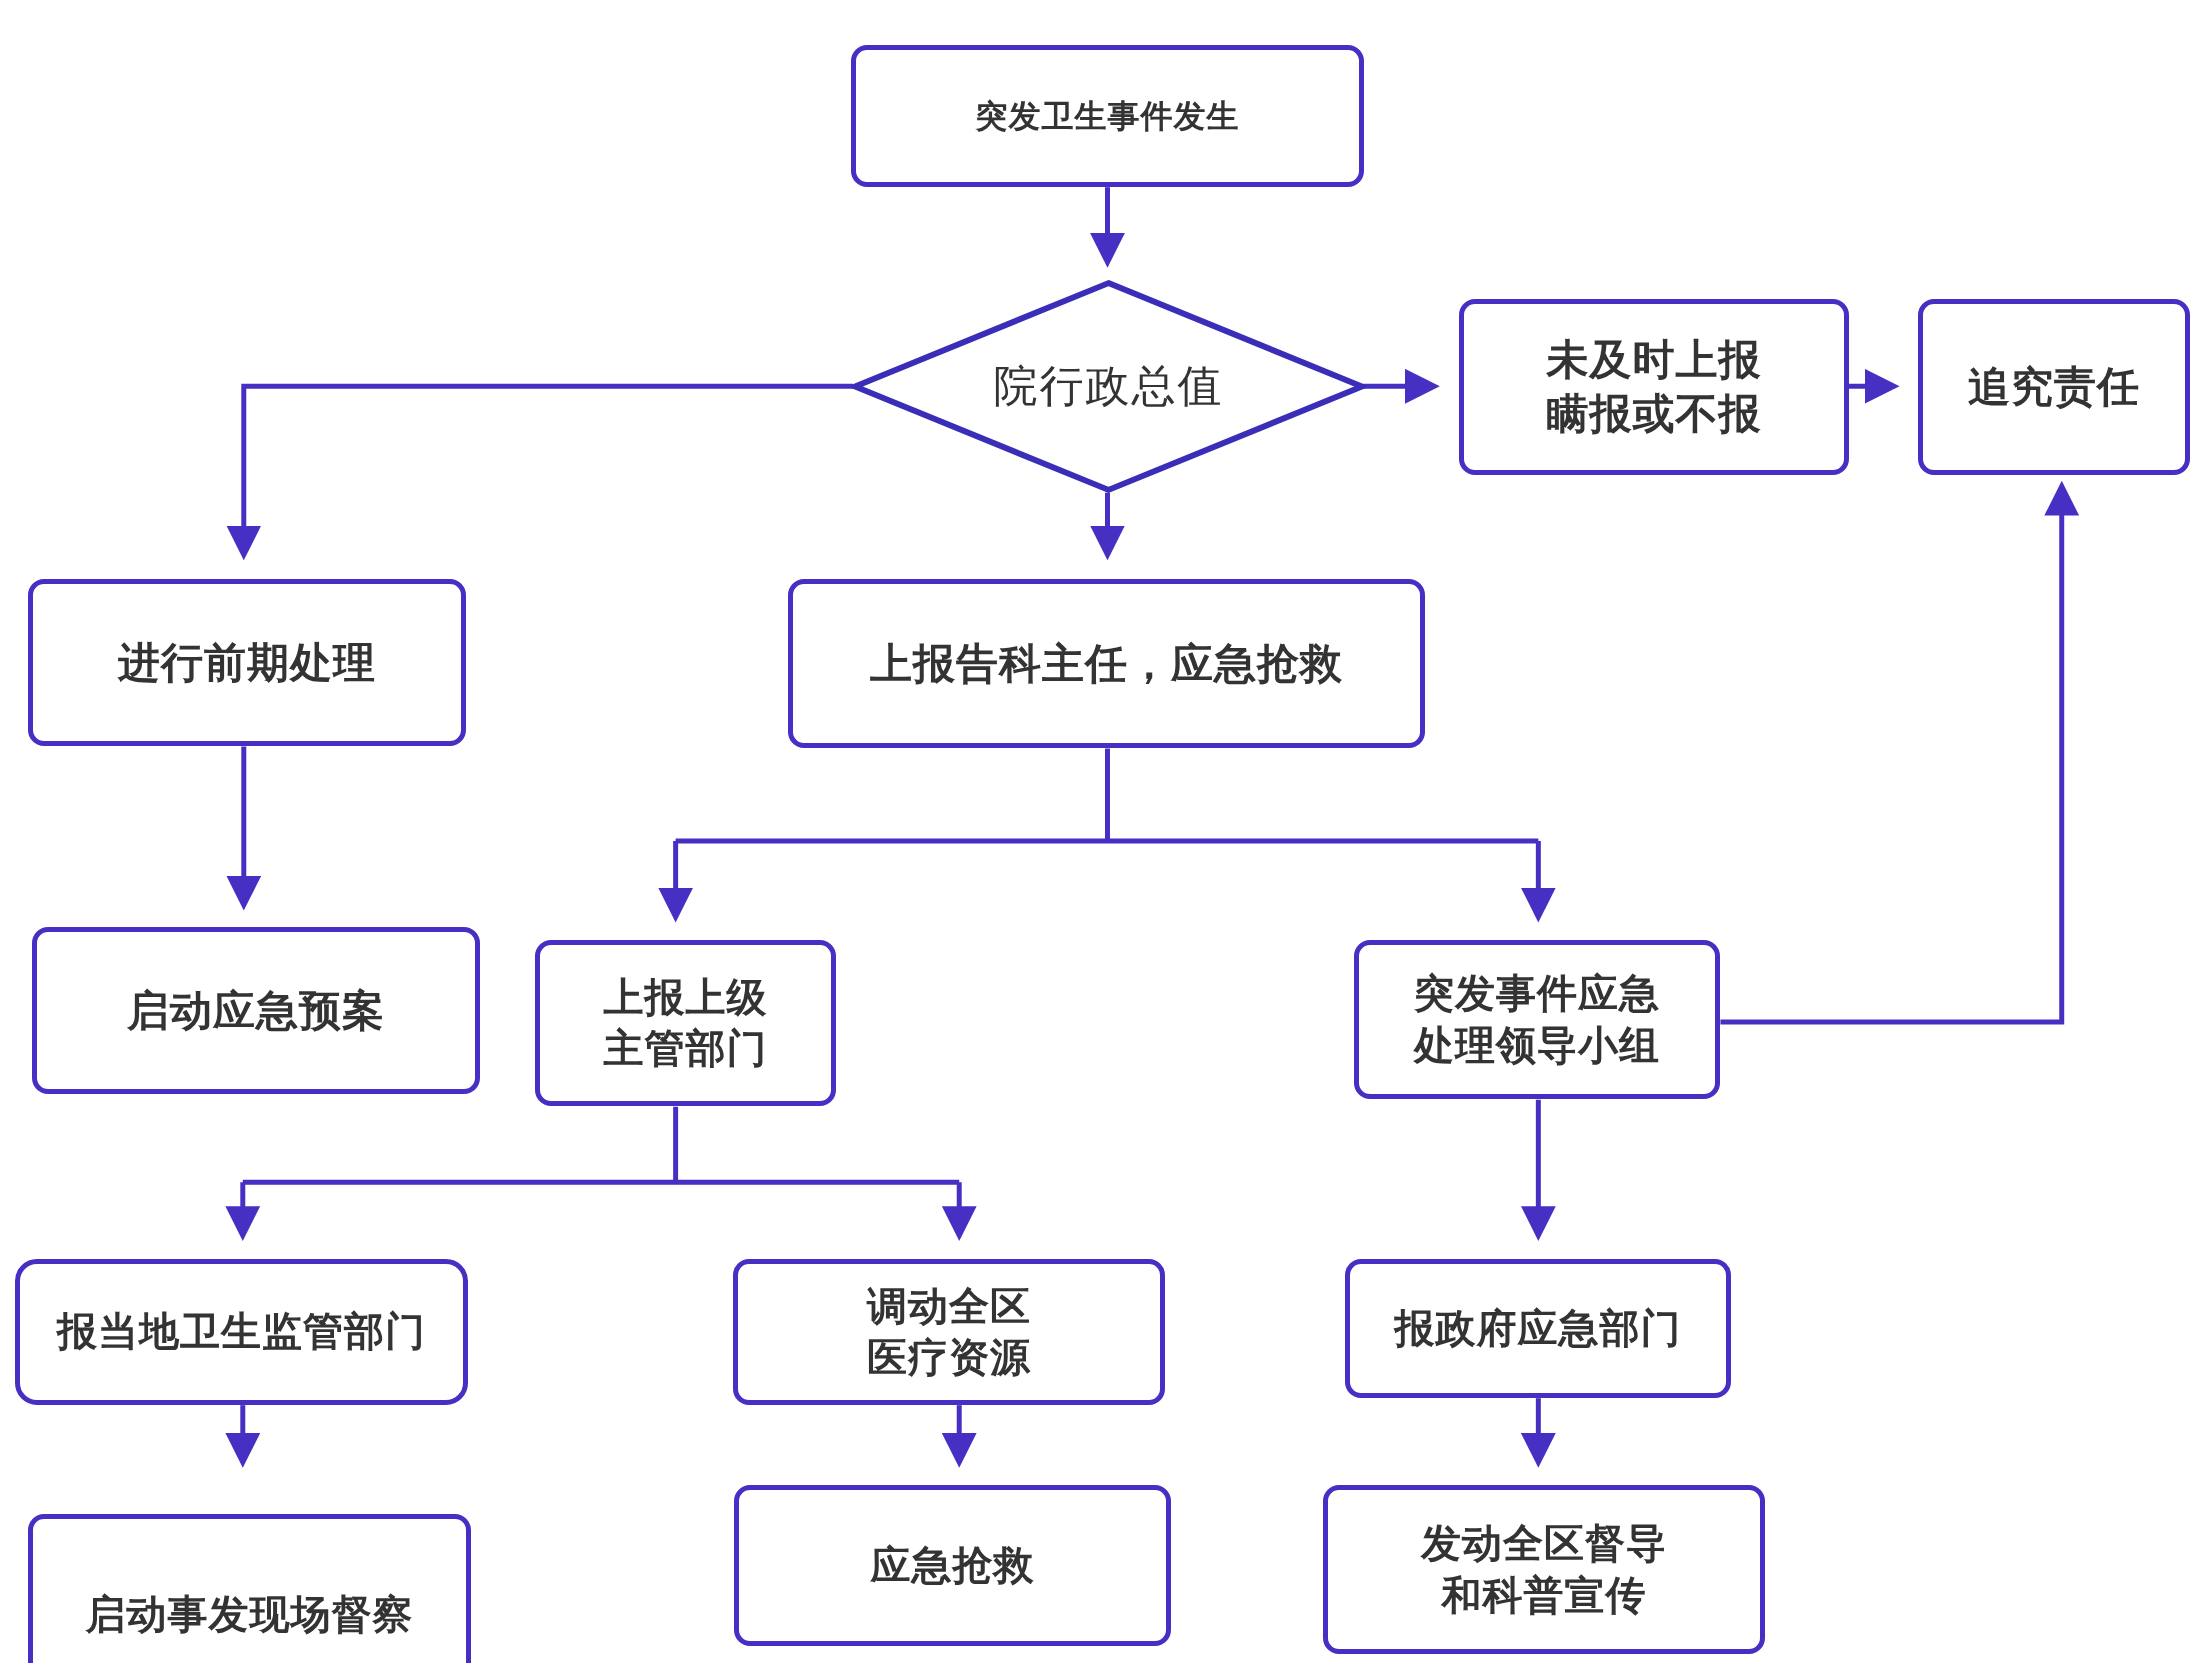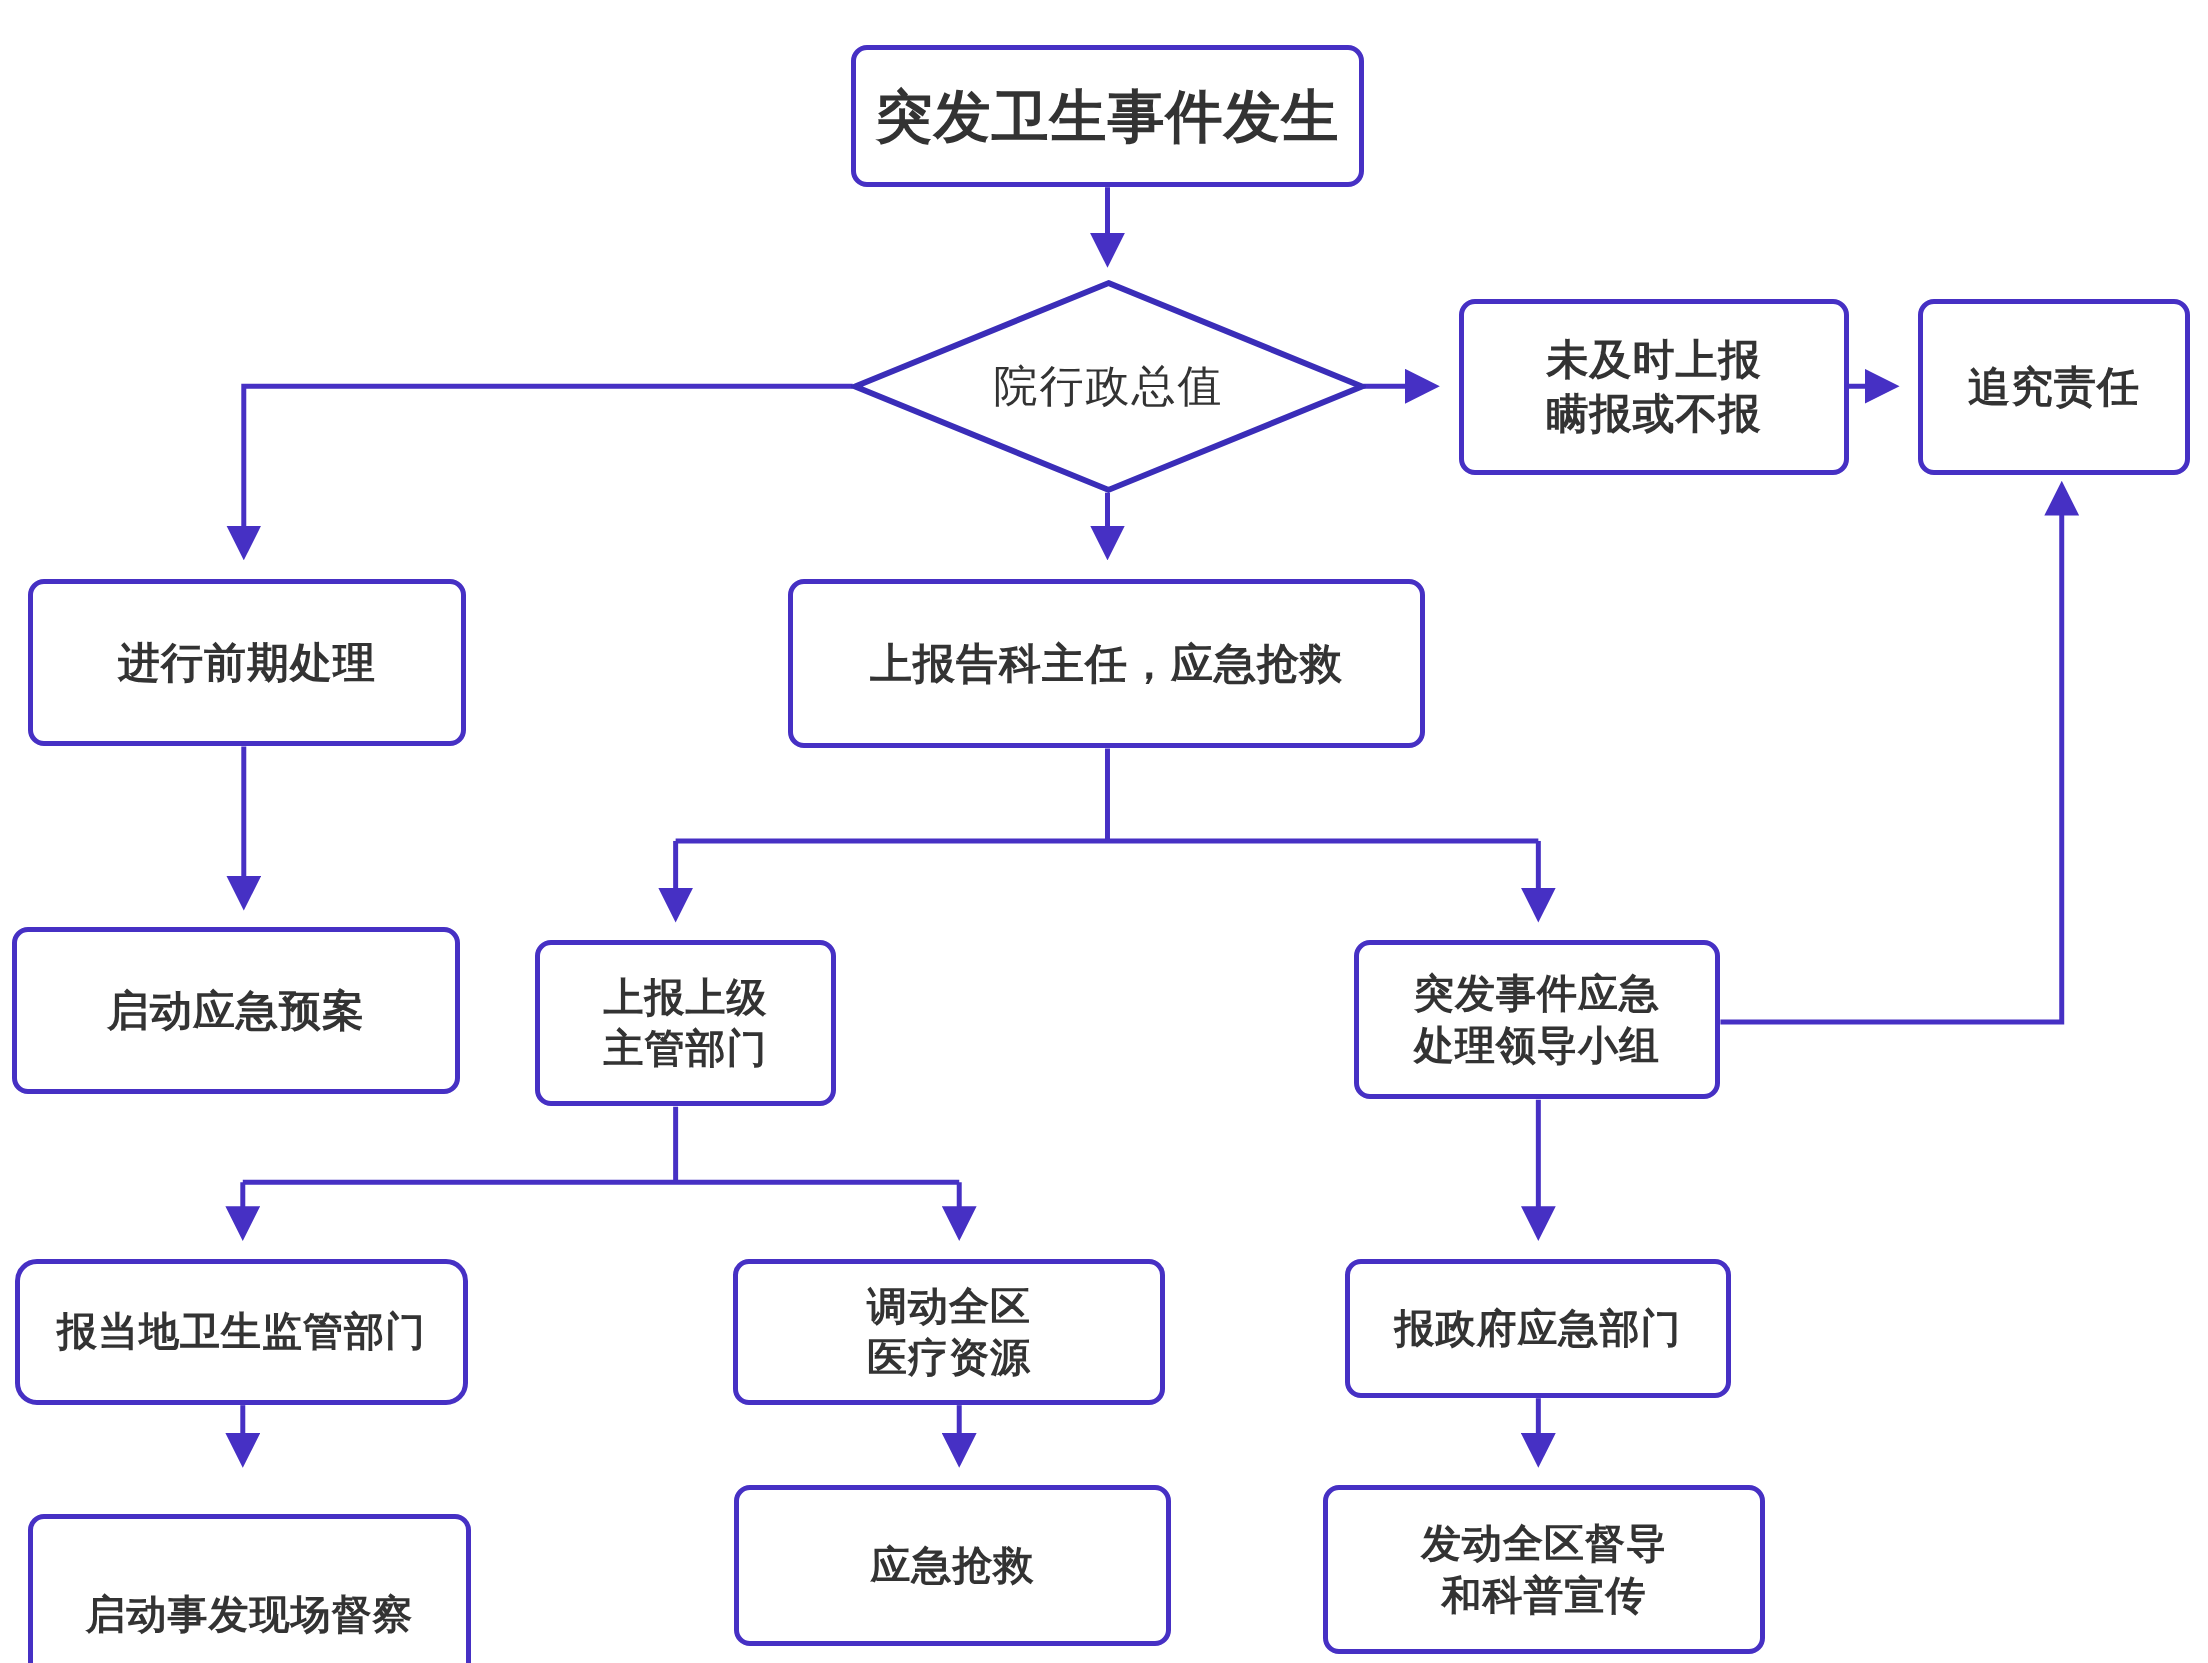--- a/index.html
+++ b/index.html
@@ -38,21 +38,21 @@
   .node.process {
     border: 5px solid #4630c4;
     border-radius: 16px;
   }
   .node .label {
     font-weight: bold;
     line-height: 1.28;
     white-space: pre-line;
     letter-spacing: 1px;
   }
-  .fs-big  { font-size: 57px; }
+  .fs-big  { font-size: 32px; }
   .fs-mid  { font-size: 42px; }
   .fs-sm   { font-size: 40px; }
   .decision {
     position: absolute;
     display: flex;
     align-items: center;
     justify-content: center;
   }
   .decision .label {
     position: relative;
@@ -134,21 +134,21 @@
   </div>
 
   <div class="node process" style="left:28px; top:579px; width:438px; height:167px;">
     <span class="label fs-mid">进行前期处理</span>
   </div>
 
   <div class="node process" style="left:788px; top:579px; width:637px; height:169px;">
     <span class="label fs-mid">上报告科主任，应急抢救</span>
   </div>
 
-  <div class="node process" style="left:12px; top:927px; width:448px; height:167px;">
+  <div class="node process" style="left:32px; top:927px; width:448px; height:167px;">
     <span class="label fs-mid">启动应急预案</span>
   </div>
 
   <div class="node process" style="left:535px; top:940px; width:301px; height:166px;">
     <span class="label fs-sm">上报上级
 主管部门</span>
   </div>
 
   <div class="node process" style="left:1354px; top:940px; width:366px; height:159px;">
     <span class="label fs-sm">突发事件应急

